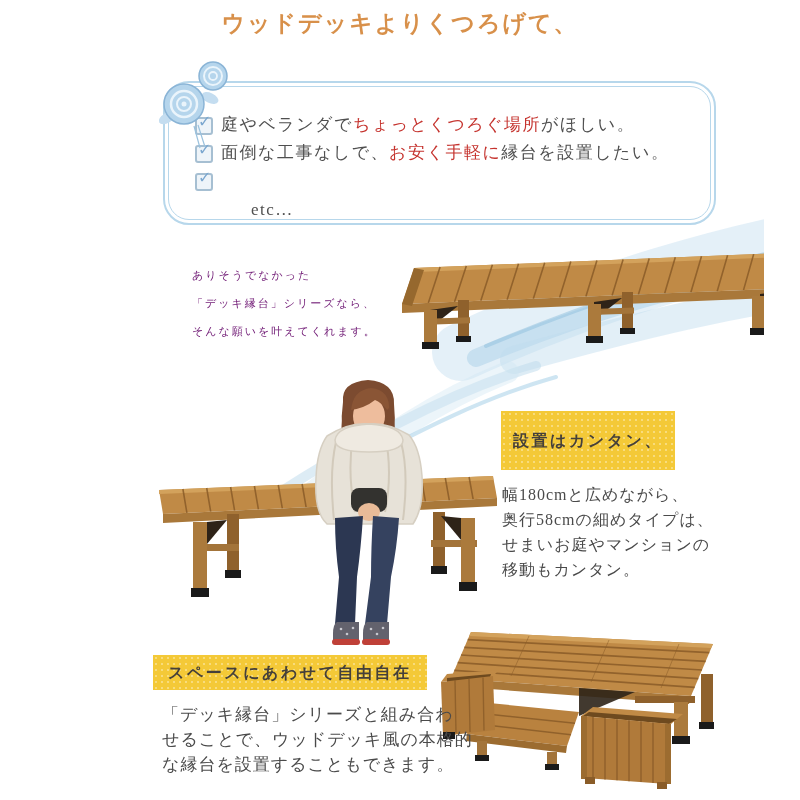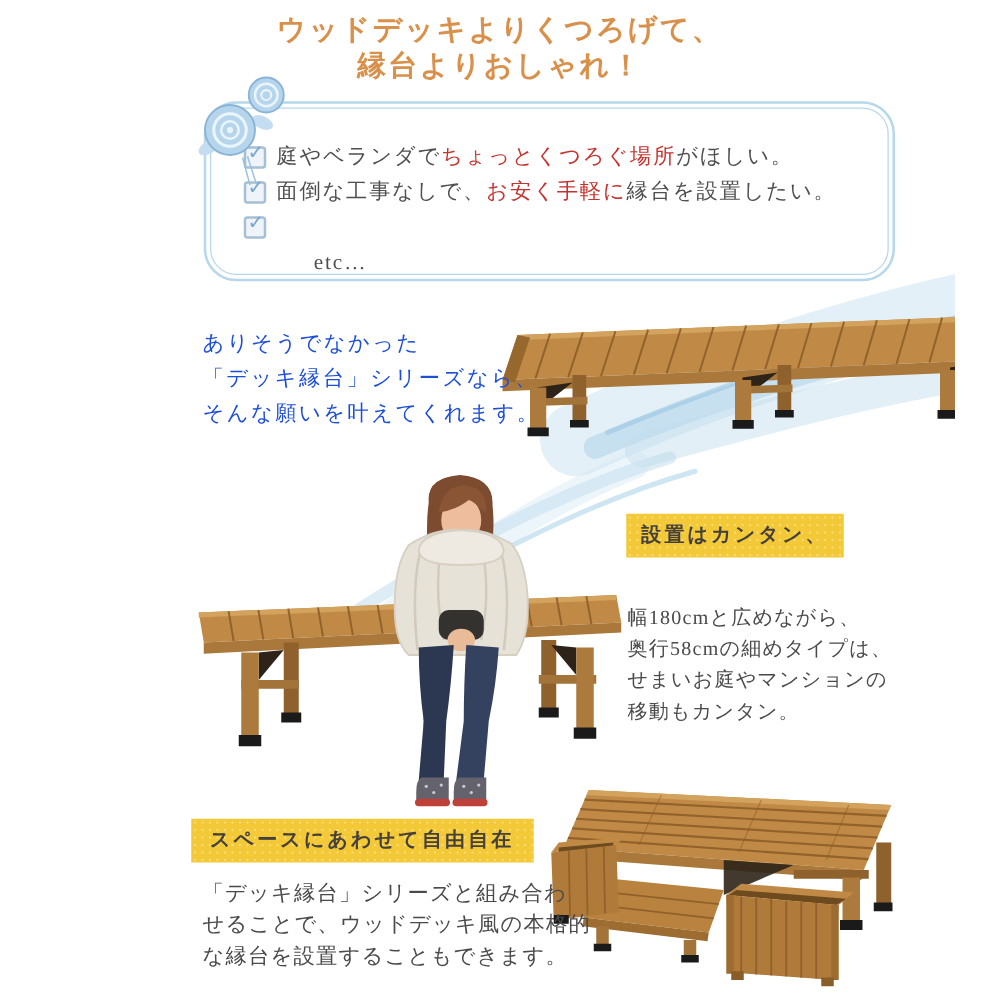--- a/index.html
+++ b/index.html
@@ -16,25 +16,25 @@
   .wish-box::before{content:"";position:absolute;inset:3px;border:1px solid #b7d7eb;border-radius:21px;}
   .wish-list{position:absolute;left:30px;top:30px;margin:0;padding:0;list-style:none;z-index:3;}
   .wish-list li{display:flex;align-items:flex-start;height:28px;font-size:17px;
       color:#4f4f4f;letter-spacing:1.5px;white-space:nowrap;}
   .check{flex:0 0 auto;width:14px;height:14px;border:2px solid #a6bfd2;border-radius:3px;
       margin:4px 8px 0 0;position:relative;background:#eef4f9;}
   .check .glyph{position:absolute;left:1px;top:-7px;color:#7aa6cf;font-size:16px;font-weight:bold;
       font-family:"DejaVu Sans",sans-serif;}
   .em{color:#c5332e;}
   .etc-line{margin-left:56px;margin-top:3px;font-size:15px;letter-spacing:2px;color:#4f4f4f;text-align:center;}
-  .intro{position:absolute;left:126px;top:257px;z-index:4;font-size:17px;line-height:28px;
-      letter-spacing:2px;color:#1d4ed8;white-space:nowrap;}
+  .intro{position:absolute;left:156px;top:257px;z-index:4;font-size:11px;line-height:28px;
+      letter-spacing:2px;color:#701a75;white-space:nowrap;}
   .badge{position:absolute;z-index:4;background:#f4c937;color:#45403a;
       font-family:"Liberation Sans",sans-serif;font-weight:600;font-size:16px;
-      letter-spacing:2.5px;line-height:23px;padding:6px 12px;white-space:nowrap;
+      letter-spacing:2.5px;line-height:23px;padding:18px 12px;white-space:nowrap;
       background-image:radial-gradient(rgba(255,255,255,.35) 1px,transparent 1.2px);
       background-size:6px 6px;}
   .badge.b1{left:465px;top:407px;}
   .badge.b2{left:117px;top:651px;padding:6px 15px;text-align:center;}
   .body-text{position:absolute;z-index:4;color:#4a4a4a;white-space:nowrap;}
   .body-text.f1{left:466px;top:478px;font-size:16px;line-height:25px;letter-spacing:1px;}
   .body-text.f2{left:126px;top:698px;font-size:17px;line-height:25px;letter-spacing:1px;}
 
   
   .deco-bg{position:absolute;left:0;top:0;width:800px;height:800px;z-index:0;}
@@ -55,21 +55,20 @@
       <path d="M815 283 C 705 296 600 322 478 356" stroke="#bedcee" stroke-width="28" opacity="0.45"></path>
       <path d="M800 236 C 680 256 560 296 450 342" stroke="#8fc0de" stroke-width="4" opacity="0.5"></path>
       <path d="M500 362 C 420 386 330 432 235 494" stroke="#bcd9ec" stroke-width="10" opacity="0.5"></path>
       <path d="M472 368 C 402 396 332 442 266 497" stroke="#cfe6f3" stroke-width="22" opacity="0.4"></path>
       <path d="M520 373 C 452 392 382 426 300 472" stroke="#9ecbe5" stroke-width="4" opacity="0.5"></path>
     </g>
   </svg>
 
   <div class="title-wrap">
     <div>ウッドデッキよりくつろげて、</div>
-    <div>縁台よりおしゃれ！</div>
   </div>
 
   <div class="wish-box">
     <ul class="wish-list">
       <li>
         <span class="check">
             <span class="glyph">✓</span>
           </span>
         <span><span>庭やベランダで</span><span class="em">ちょっとくつろぐ場所</span><span>がほしい。</span></span>
       </li>

